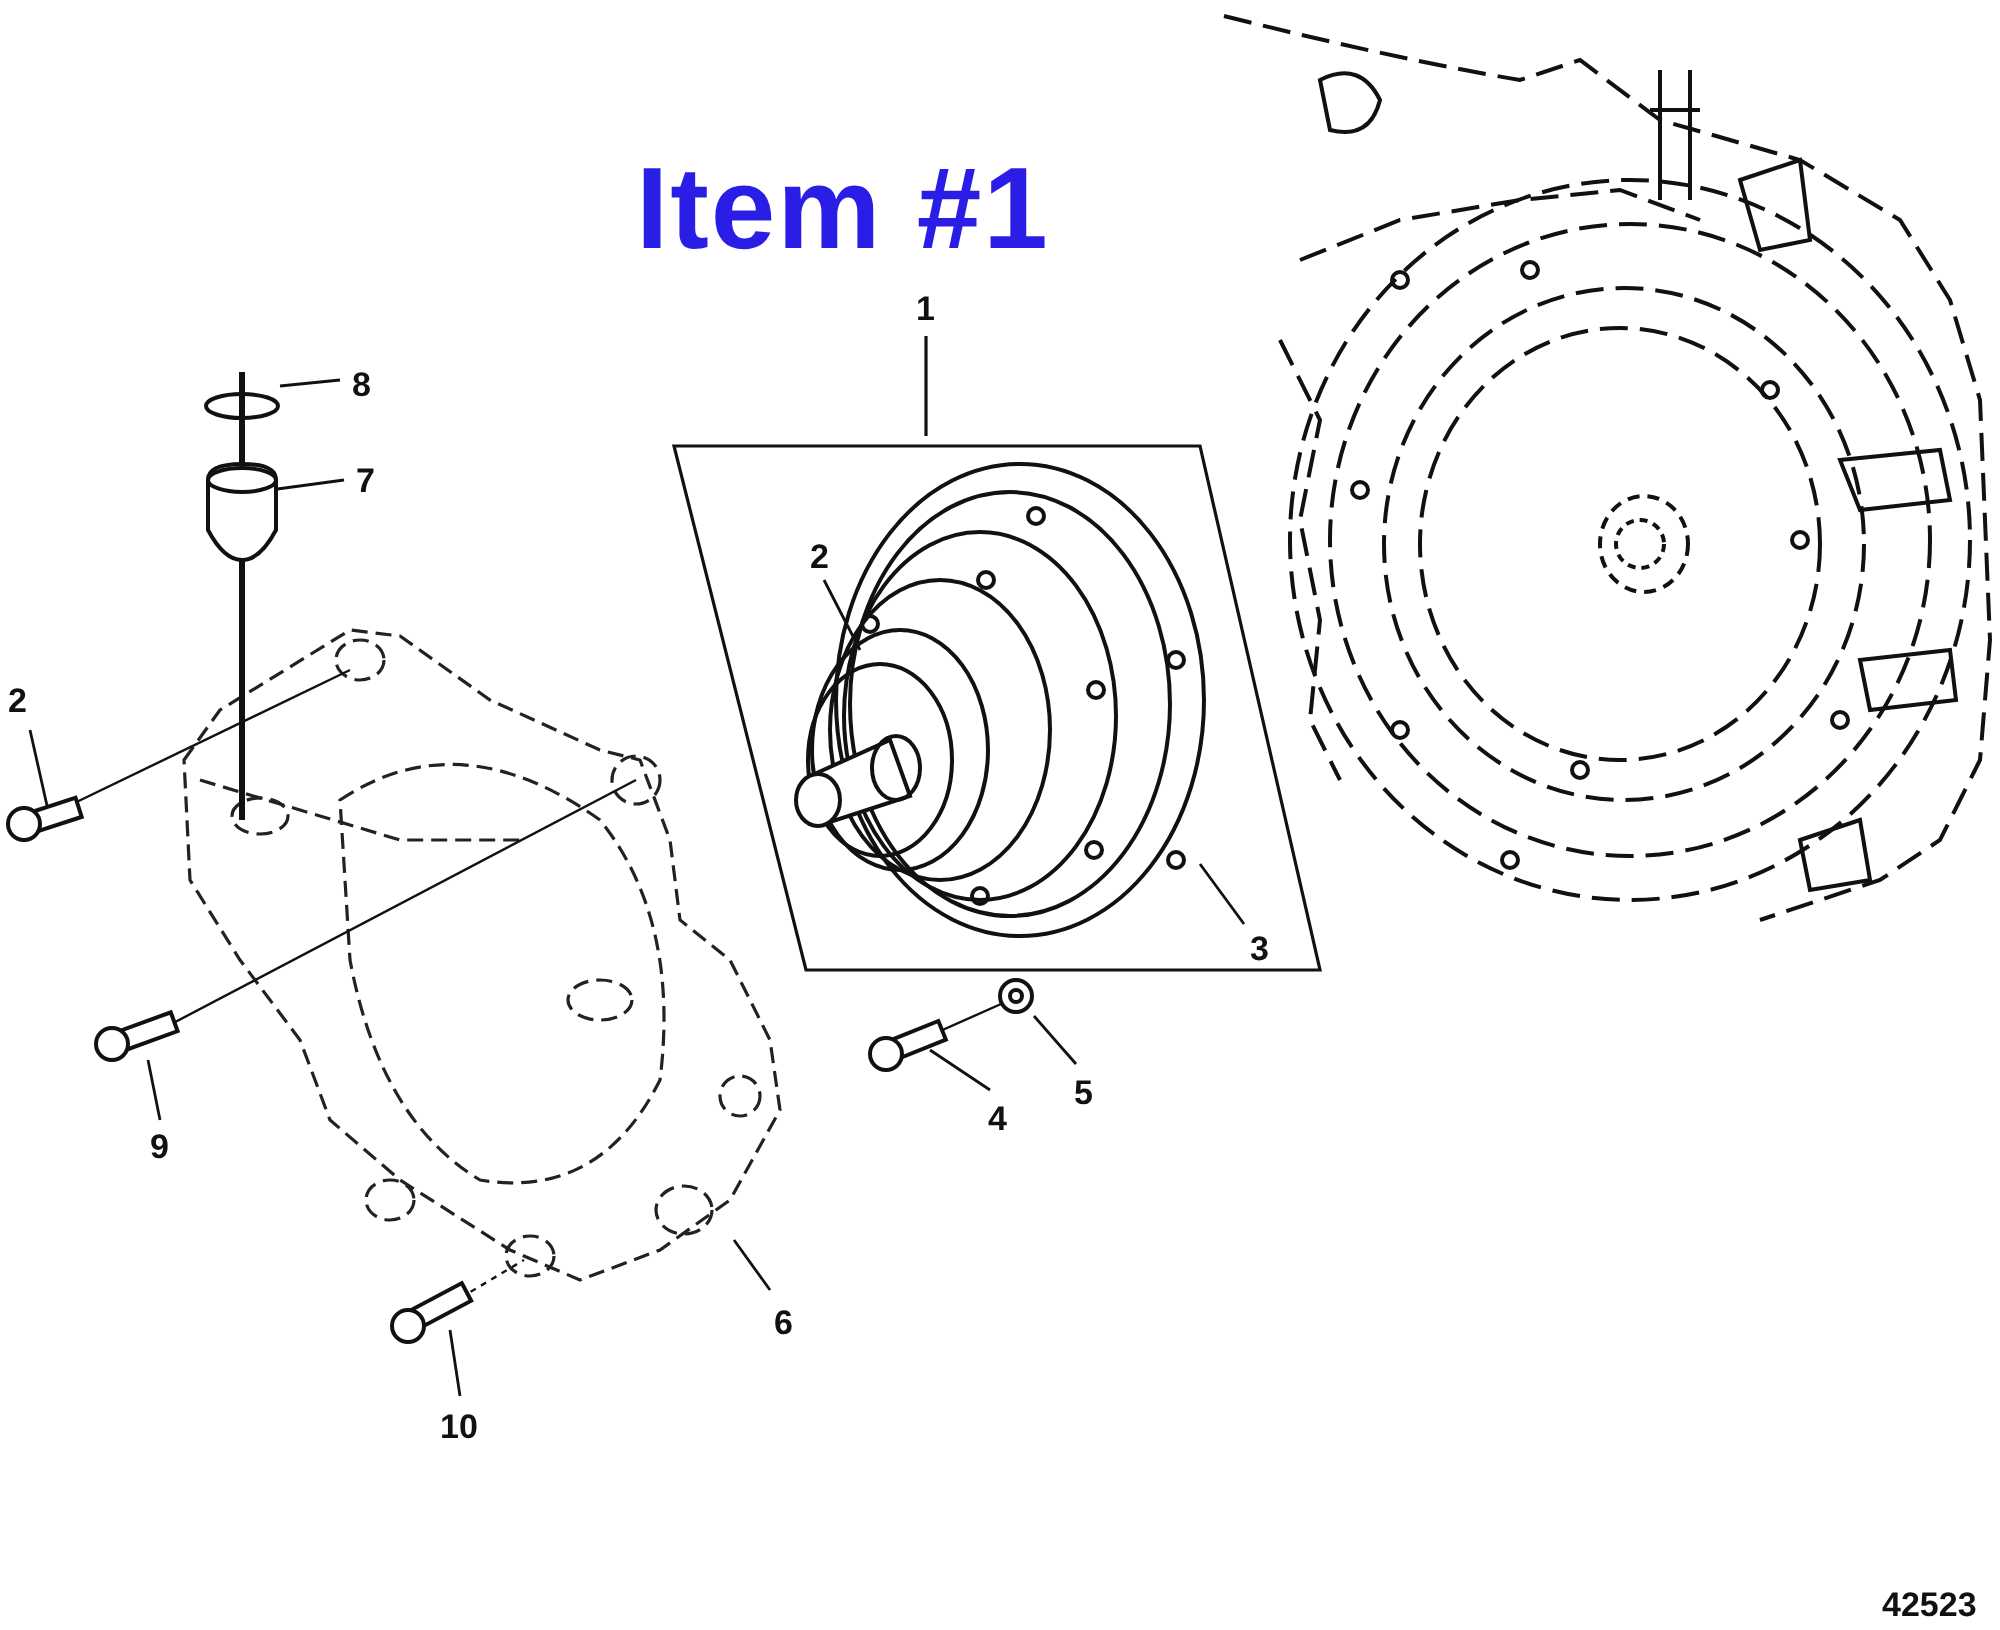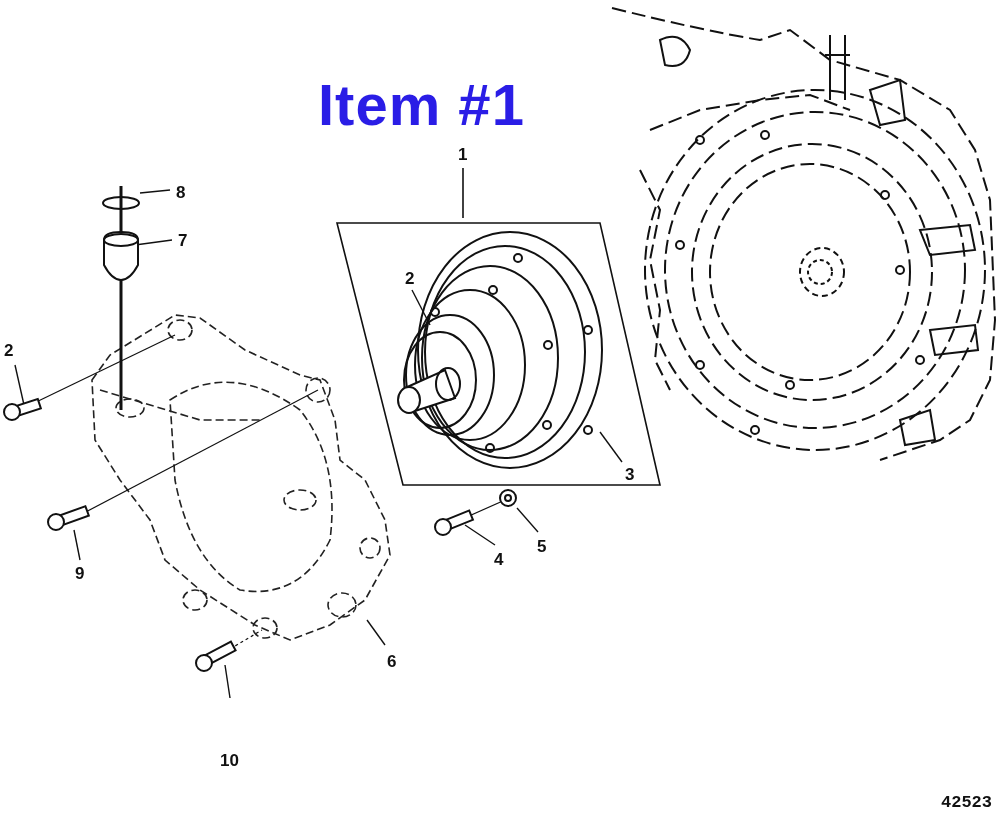--- a/index.html
+++ b/index.html
@@ -1,20 +1,20 @@
 <!DOCTYPE html>
 <html><head>
 <meta charset="utf-8">
 <style>
   html, body { margin:0; padding:0; background:#ffffff; }
   body { width:1000px; height:815px; position:relative; overflow:hidden; font-family:"Liberation Sans", sans-serif; }
   .canvas { position:absolute; left:0; top:0; width:1000px; height:594px; }
   .title { position:absolute; left:318px; top:72px; font-family:"Liberation Sans", sans-serif; font-weight:bold; font-size:58px; line-height:66px; color:#2a1de6; letter-spacing:1px; }
   .callout { position:absolute; font-family:"Liberation Sans", sans-serif; font-weight:bold; font-size:17px; line-height:18px; color:#111; }
-  .figno { position:absolute; left:941px; top:793px; font-family:Liberation Mono, monospace; font-weight:bold; font-size:17px; color:#111; }
+  .figno { position:absolute; left:941px; top:793px; font-family:Liberation Sans, sans-serif; font-weight:bold; font-size:17px; color:#111; }
   svg { position:absolute; left:0; top:0; }
 </style>
 </head>
 <body>
 
 <div class="canvas">
 
   <svg width="1000" height="815" viewBox="0 0 1000 815">
 
     <g fill="none" stroke="#111" stroke-width="2" stroke-dasharray="14 6">
@@ -130,17 +130,17 @@
 
   <span class="callout" style="left:458px; top:146px;">1</span>
   <span class="callout" style="left:405px; top:270px;">2</span>
   <span class="callout" style="left:625px; top:466px;">3</span>
   <span class="callout" style="left:494px; top:551px;">4</span>
   <span class="callout" style="left:537px; top:538px;">5</span>
   <span class="callout" style="left:387px; top:653px;">6</span>
   <span class="callout" style="left:178px; top:232px;">7</span>
   <span class="callout" style="left:176px; top:184px;">8</span>
   <span class="callout" style="left:75px; top:565px;">9</span>
-  <span class="callout" style="left:220px; top:705px;margin-top:47px;">10</span>
+  <span class="callout" style="left:220px; top:705px;">10</span>
   <span class="callout" style="left:4px; top:342px;">2</span>
 
   <div class="figno">42523</div>
 </div>
 
 </body></html>

